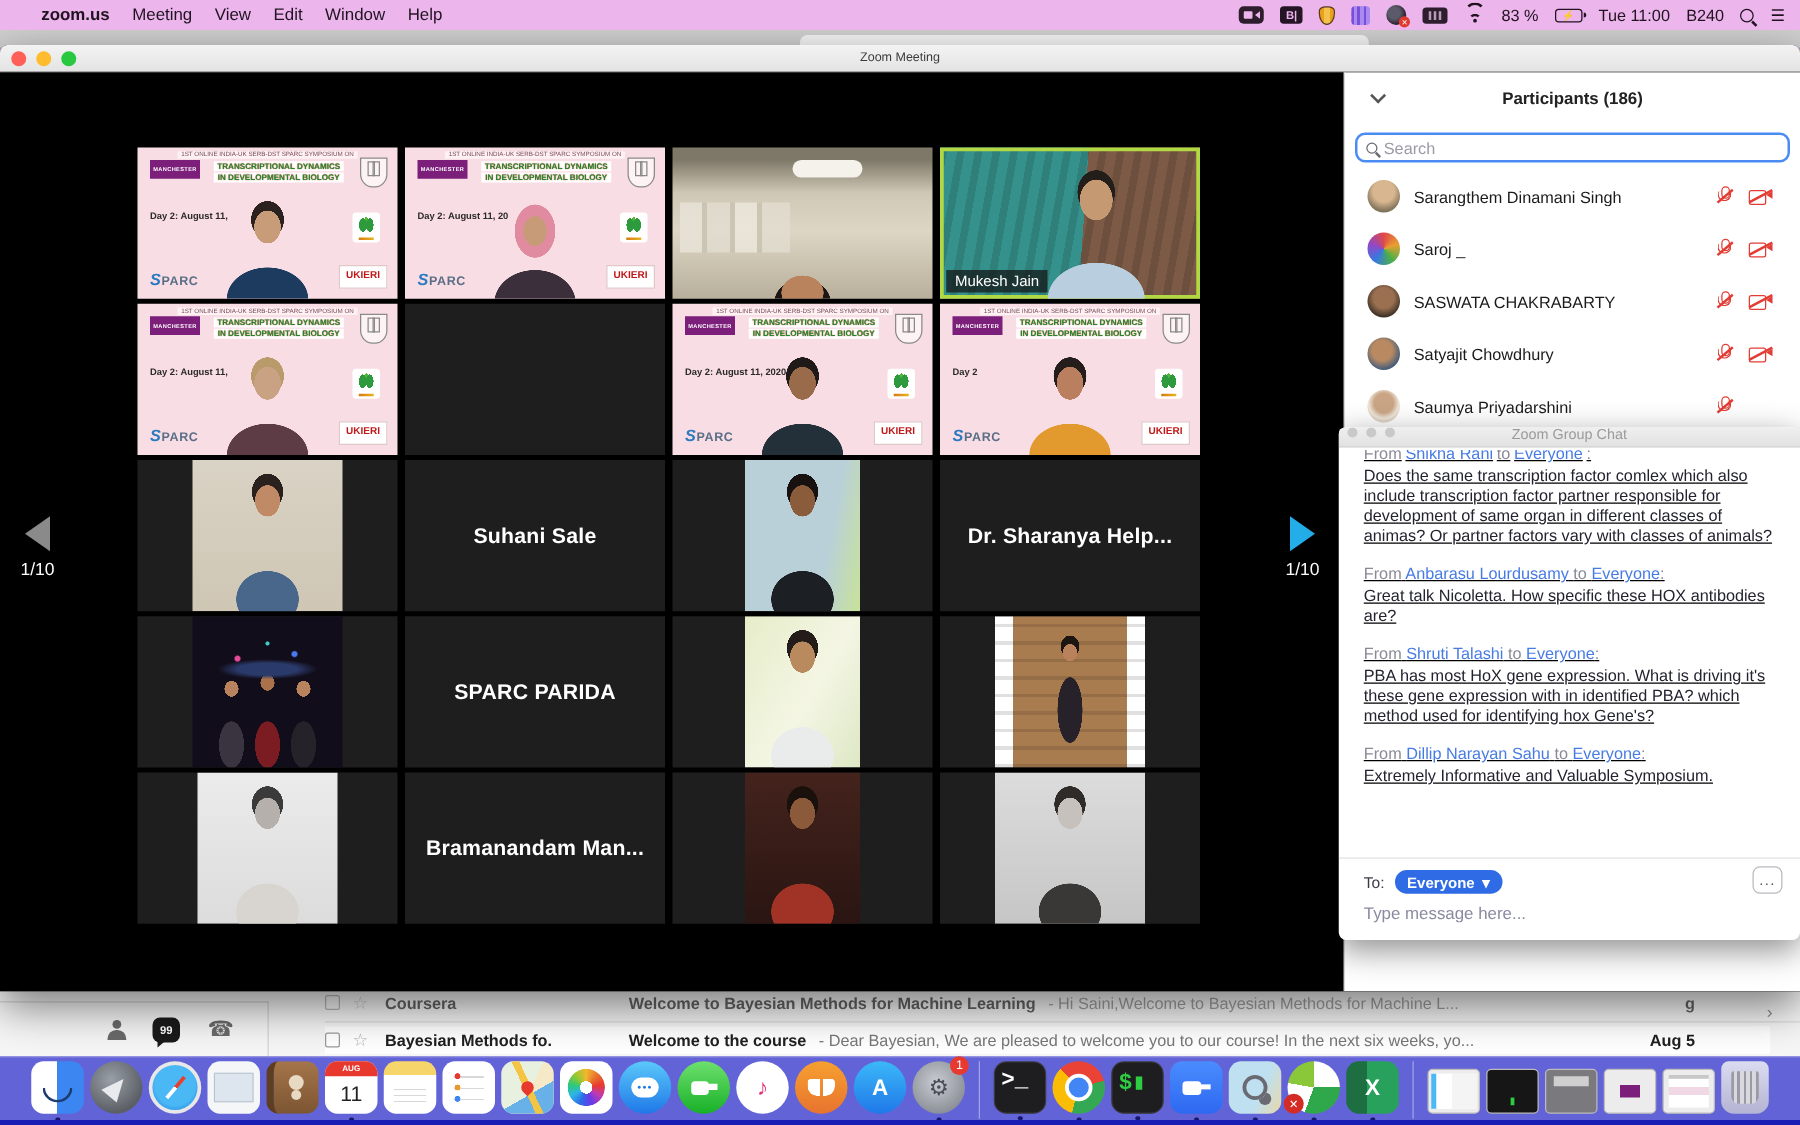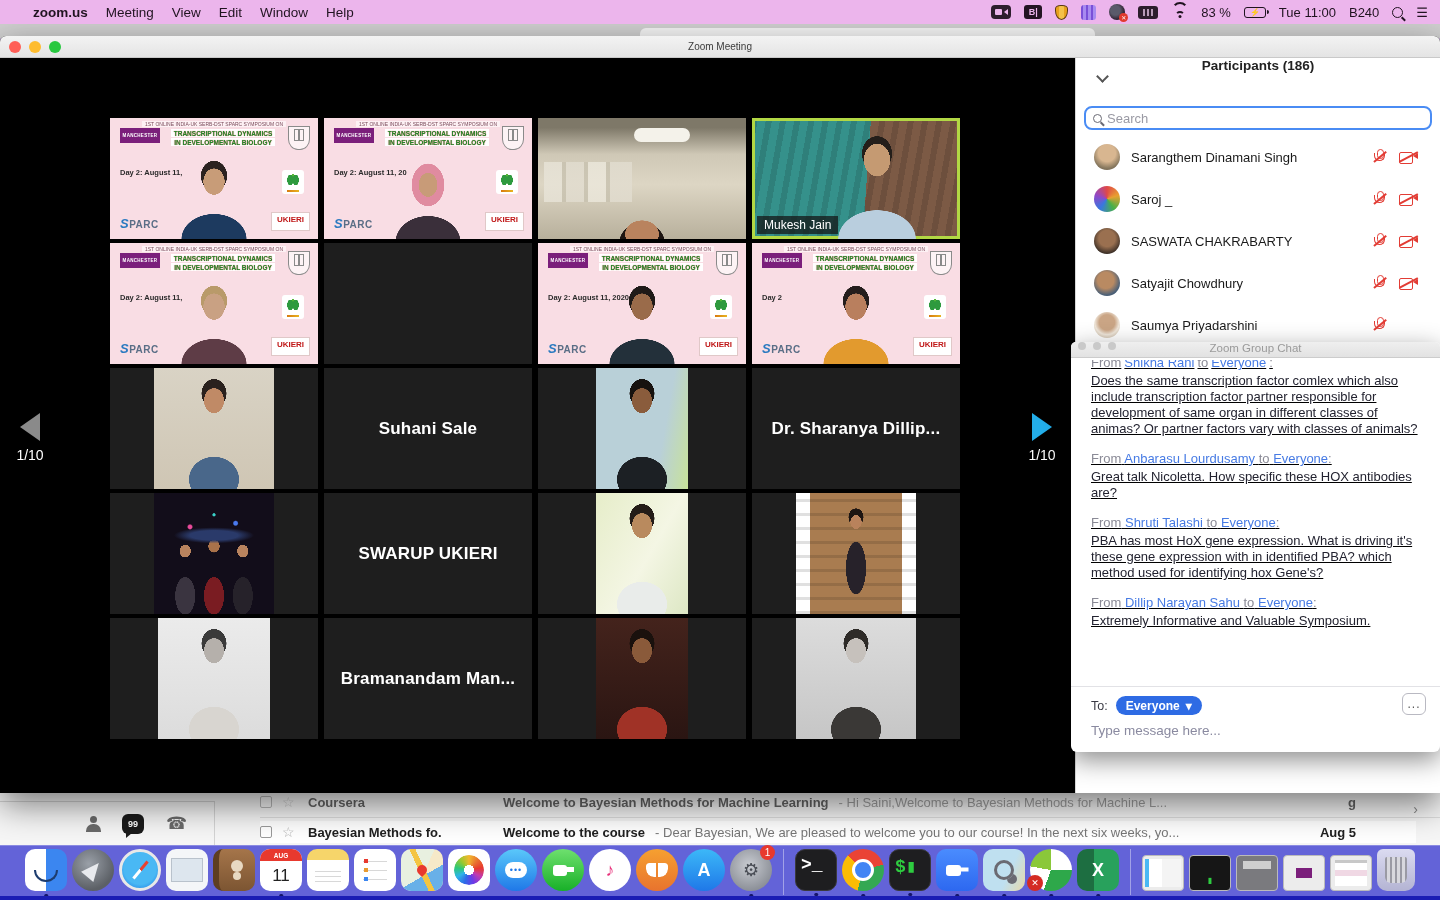--- a/index.html
+++ b/index.html
@@ -141,21 +141,21 @@
   
   .nav { position:absolute; width:60px; text-align:center; color:#fff; font-size:14px; }
   .nav .tri { width:0; height:0; margin:0 auto 6px; }
   .nav.left { left:0; top:355px; }
   .nav.left .tri { border-right:20px solid #8a8a8a; border-top:14px solid transparent; border-bottom:14px solid transparent; }
   .nav.right { left:1012px; top:355px; }
   .nav.right .tri { border-left:20px solid #23aeea; border-top:14px solid transparent; border-bottom:14px solid transparent; }
 
   
   .ppanel { position:absolute; left:1075px; top:0; width:365px; bottom:0; background:#fff; border-left:1px solid #d8d8d8; }
-  .phead { height:40px; display:flex; justify-content:center; position:relative; font-size:13.5px; font-weight:600; color:#222; }
+  .phead { height:40px; display:flex; align-items:center; justify-content:center; position:relative; font-size:13.5px; font-weight:600; color:#222; }
   .chev { position:absolute; left:22px; top:14px; width:9px; height:9px; border-left:2px solid #555; border-bottom:2px solid #555; transform:rotate(-45deg); }
   .searchbox { margin:8px 8px 6px; height:24px; border:2px solid #4a8cf4; border-radius:8px; display:flex; align-items:center; padding:0 7px; gap:5px; background:#fff; }
   .s-mag { width:9px; height:9px; border:1.6px solid #6a6a74; border-radius:50%; position:relative; flex:none; }
   .s-mag::after { content:""; position:absolute; right:-4px; bottom:-3px; width:5px; height:1.6px; background:#6a6a74; transform:rotate(45deg); }
   .searchbox input { border:none; outline:none; font-size:13px; color:#333; width:100%; font-family:"Liberation Sans",sans-serif; }
   .searchbox input::placeholder { color:#9a9aa4; }
   .prow { height:42px; display:flex; align-items:center; padding:0 22px 0 18px; gap:11px; }
   .avatar { width:26px; height:26px; border-radius:50%; flex:none; display:flex; align-items:center; justify-content:center; color:#fff; font-size:13px; font-weight:bold; }
   .av-photo1 { background:radial-gradient(circle at 50% 35%, #d8b690 0 40%, #8a7a60 70%, #5a5040); }
   .av-multi  { background:conic-gradient(#e04848,#e8a030,#48b048,#3878e0,#9048c8,#e04848); }
@@ -474,33 +474,33 @@
     <div class="center-name">Suhani Sale</div>
 
   </div>
               <div class="tile">
 
     <div class="photo ph-man-suit"></div>
 
   </div>
               <div class="tile">
 
-    <div class="center-name">Dr. Sharanya Dillip...</div>
+    <div class="center-name">Dr. Sharanya Help...</div>
 
   </div>
             </div>
             <div class="grow">
               <div class="tile">
 
     <div class="photo ph-group"></div>
 
   </div>
               <div class="tile">
 
-    <div class="center-name">SWARUP UKIERI</div>
+    <div class="center-name">SPARC PARIDA</div>
 
   </div>
               <div class="tile">
 
     <div class="photo ph-man-formal"></div>
 
   </div>
               <div class="tile">
 
     <div class="photo ph-girl-stand"></div>

